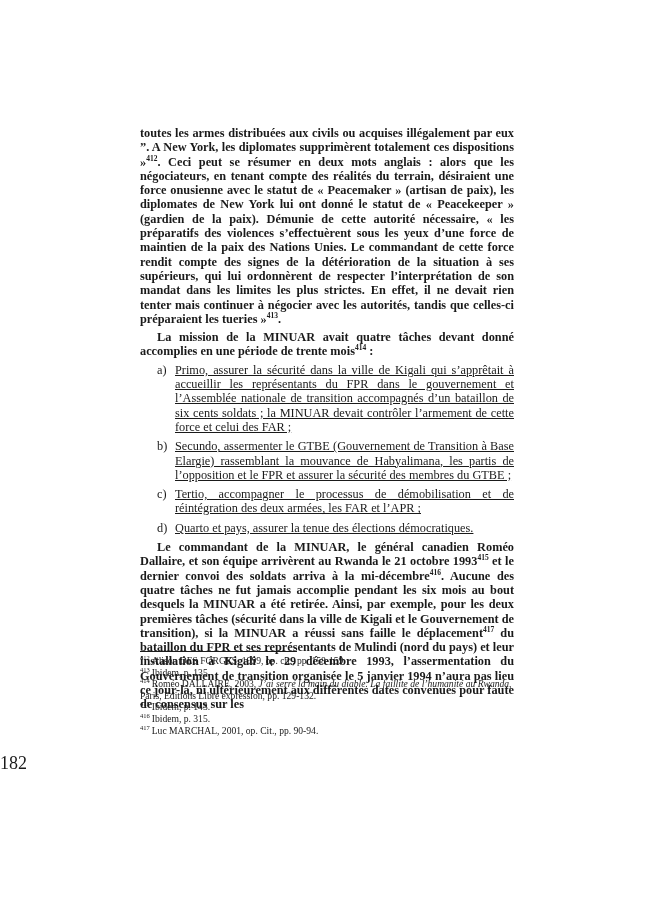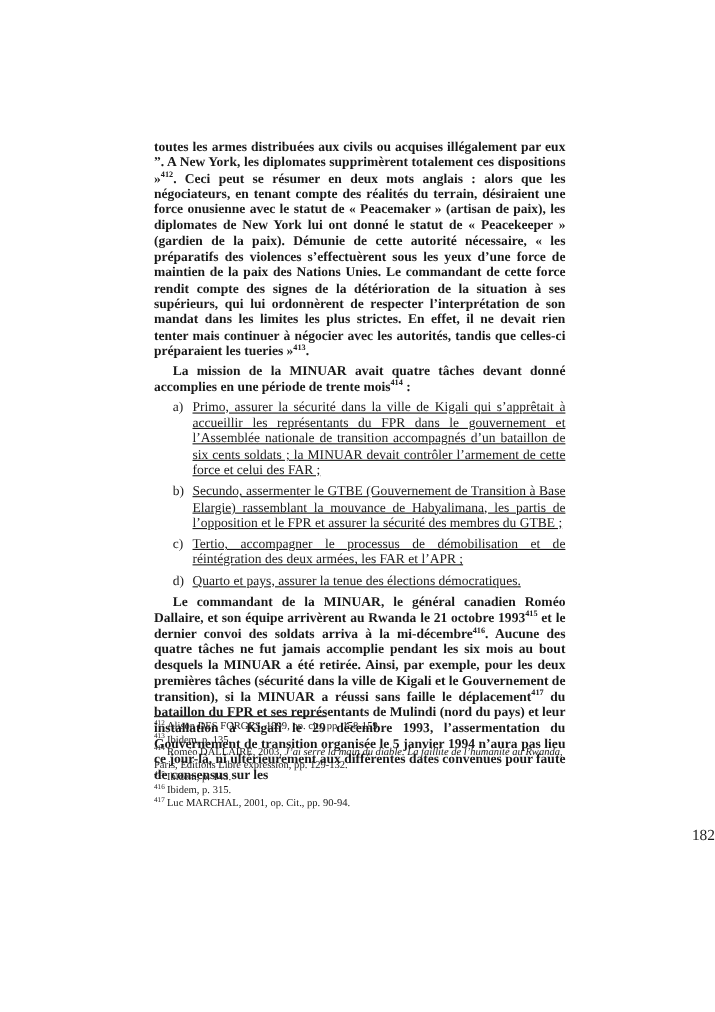--- a/index.html
+++ b/index.html
@@ -80,22 +80,22 @@
     .footnote sup {
       font-size: 6.5px;
       vertical-align: 4px;
       margin-right: 2px;
     }
     .page-number {
       position: absolute;
       left: 0;
       width: 650px;
       top: 753px;
-      text-align: right;
-      font-size: 14px;
+      text-align: left;
+      font-size: 18px;
     }
   </style>
 </head>
 <body>
 
 <div class="page">
   <p class="para"><span>toutes les armes distribuées aux civils ou acquises illégalement par eux ”. A New York, les diplomates supprimèrent totalement ces dispositions »</span><sup>412</sup><span>. Ceci peut se résumer en deux mots anglais : alors que les négociateurs, en tenant compte des réalités du terrain, désiraient une force onusienne avec le statut de « Peacemaker » (artisan de paix), les diplomates de New York lui ont donné le statut de « Peacekeeper » (gardien de la paix). Démunie de cette autorité néces­saire, « les préparatifs des violences s’effectuèrent sous les yeux d’une force de maintien de la paix des Nations Unies. Le commandant de cette force rendit compte des signes de la détérioration de la situation à ses supérieurs, qui lui ordonnèrent de respecter l’interprétation de son mandat dans les limites les plus strictes. En effet, il ne devait rien tenter mais continuer à négocier avec les auto­rités, tandis que celles-ci préparaient les tueries »</span><sup>413</sup><span>.</span></p>
 
   <p class="para indent"><span>La mission de la MINUAR avait quatre tâches devant donné accomplies en une période de trente mois</span><sup>414</sup><span> :</span></p>
 

